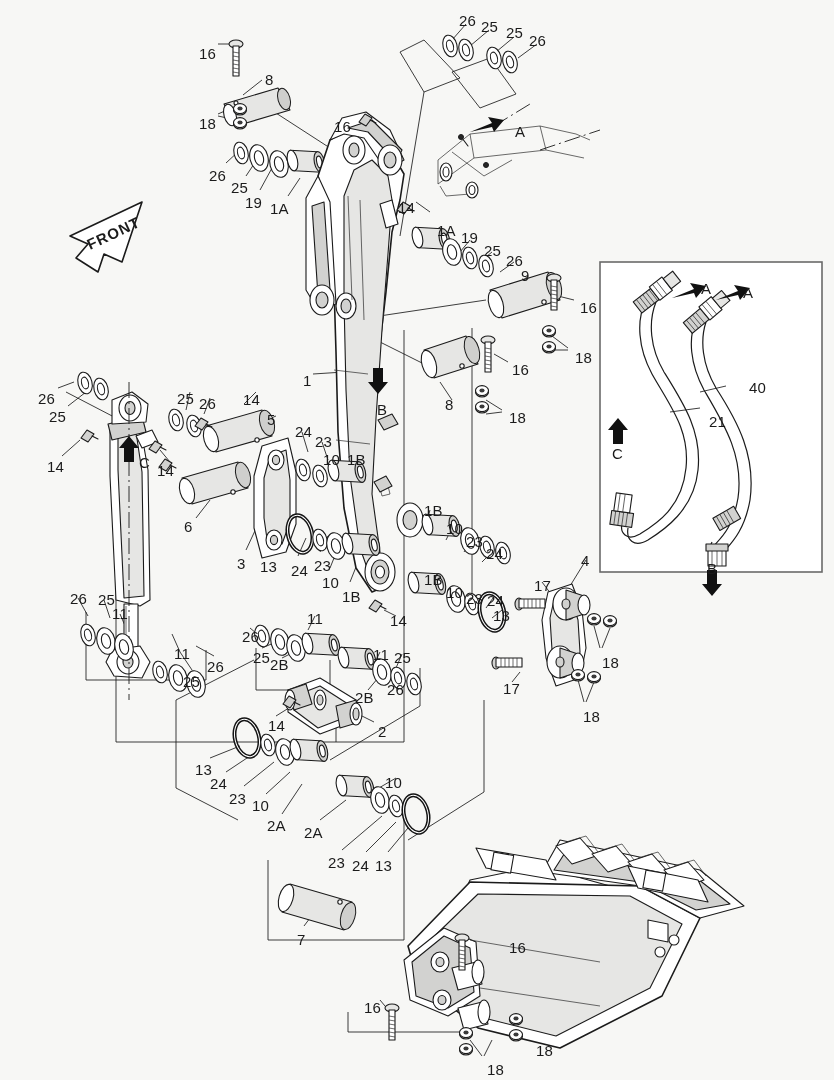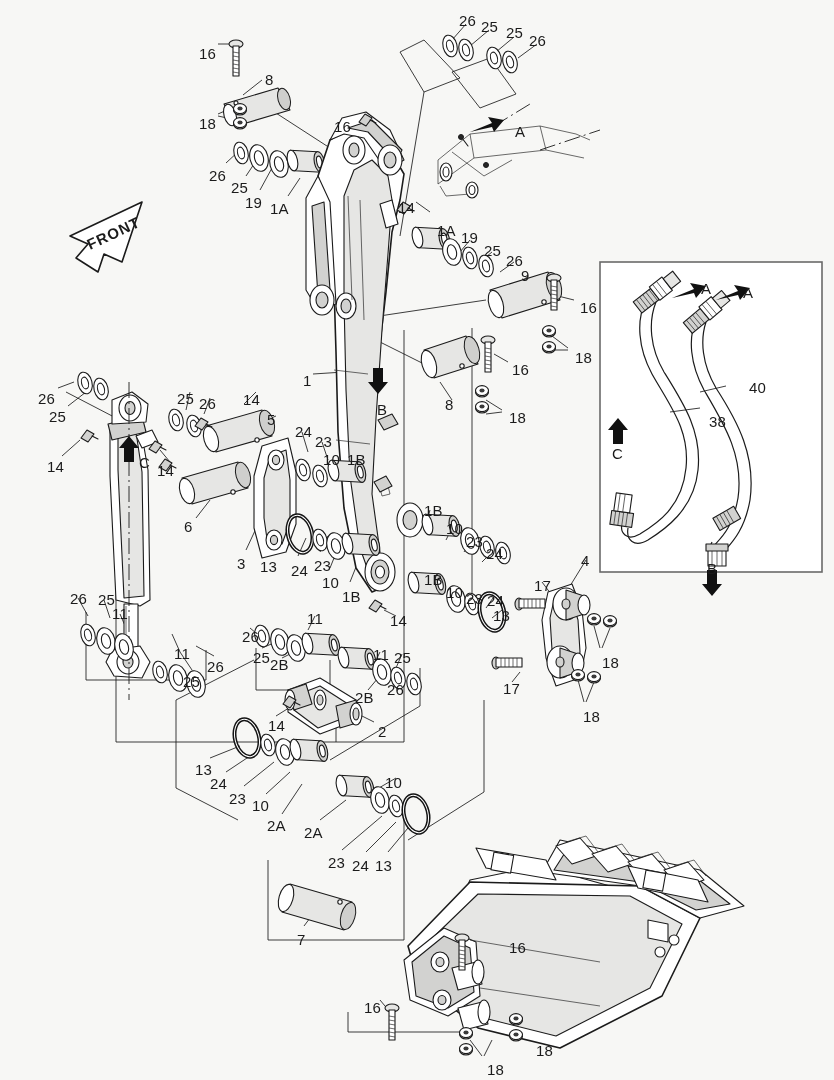--- a/index.html
+++ b/index.html
@@ -755,17 +755,17 @@
   <div class="cap" style="left:375px;top:858px;">13</div>
   <div class="cap" style="left:297px;top:932px;">7</div>
   <div class="cap" style="left:509px;top:940px;">16</div>
   <div class="cap" style="left:364px;top:1000px;">16</div>
   <div class="cap" style="left:487px;top:1062px;">18</div>
   <div class="cap" style="left:536px;top:1043px;">18</div>
 
   <div class="cap" style="left:701px;top:281px;">A</div>
   <div class="cap" style="left:743px;top:285px;">A</div>
   <div class="cap" style="left:749px;top:380px;">40</div>
-  <div class="cap" style="left:709px;top:414px;">38</div>
+  <div class="cap" style="left:709px;top:414px;">21</div>
   <div class="cap" style="left:612px;top:446px;">C</div>
   <div class="cap" style="left:707px;top:561px;">B</div>
 
 </div>
 
 </body></html>

